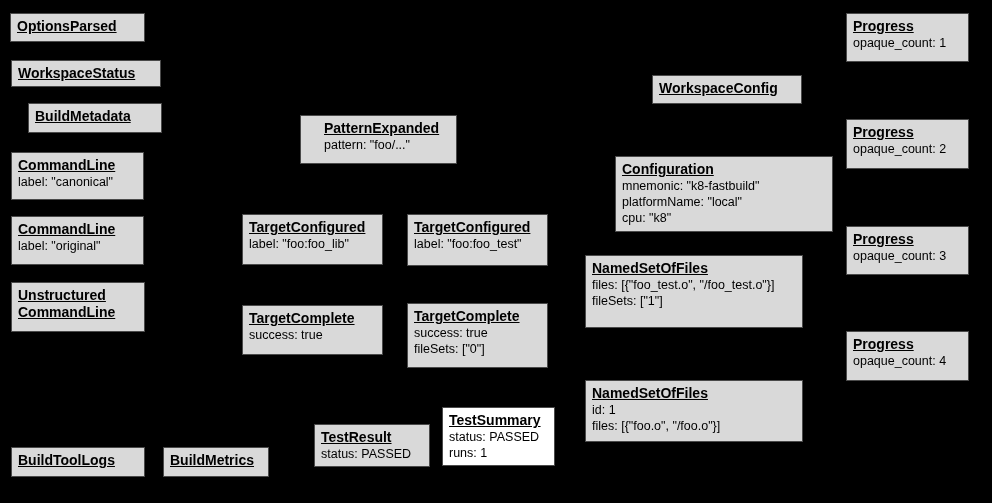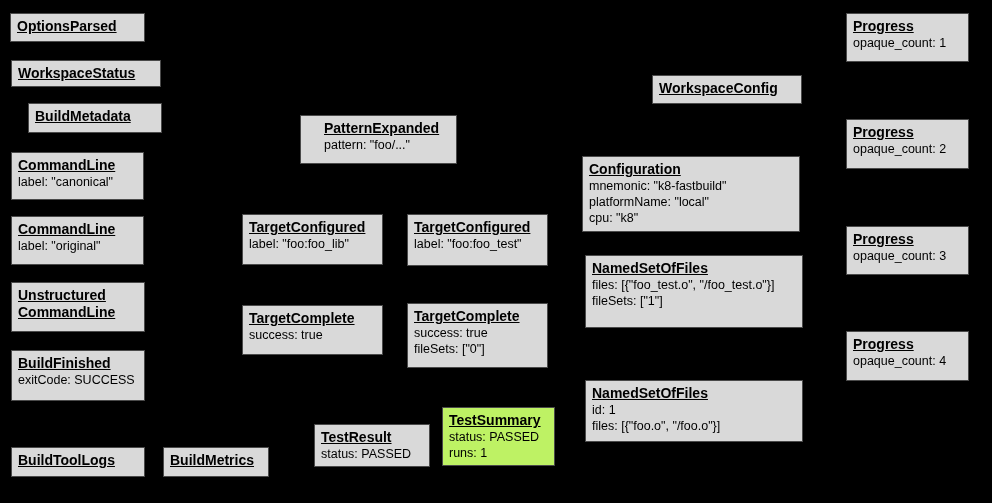--- a/index.html
+++ b/index.html
@@ -56,24 +56,20 @@
       <div class="node-attr">label: "canonical"</div>
     </div>
     <div class="node" style="left: 11px; top: 216px; width: 133px; min-height: 49px; background: rgb(217, 217, 217); border-color: rgb(74, 74, 74);">
       <div class="node-title">CommandLine</div>
       <div class="node-attr">label: "original"</div>
     </div>
     <div class="node" style="left: 11px; top: 282px; width: 134px; min-height: 50px; background: rgb(217, 217, 217); border-color: rgb(74, 74, 74);">
       <div class="node-title">Unstructured
 CommandLine</div>
     </div>
-    <div class="node" style="left: 11px; top: 350px; width: 134px; min-height: 51px; background: rgb(217, 217, 217); border-color: rgb(74, 74, 74);">
-      <div class="node-title">BuildFinished</div>
-      <div class="node-attr">exitCode: SUCCESS</div>
-    </div>
     <div class="node" style="left: 11px; top: 447px; width: 134px; min-height: 30px; background: rgb(217, 217, 217); border-color: rgb(74, 74, 74);">
       <div class="node-title">BuildToolLogs</div>
     </div>
     <div class="node" style="left: 163px; top: 447px; width: 106px; min-height: 30px; background: rgb(217, 217, 217); border-color: rgb(74, 74, 74);">
       <div class="node-title">BuildMetrics</div>
     </div>
     <div class="node" style="left: 300px; top: 115px; width: 157px; min-height: 49px; background: rgb(217, 217, 217); border-color: rgb(74, 74, 74); padding-left: 23px;">
       <div class="node-title">PatternExpanded</div>
       <div class="node-attr">pattern: "foo/..."</div>
     </div>
@@ -91,29 +87,29 @@
     </div>
     <div class="node" style="left: 407px; top: 303px; width: 141px; min-height: 65px; background: rgb(217, 217, 217); border-color: rgb(74, 74, 74);">
       <div class="node-title">TargetComplete</div>
       <div class="node-attr">success: true</div>
       <div class="node-attr">fileSets: ["0"]</div>
     </div>
     <div class="node" style="left: 314px; top: 424px; width: 116px; min-height: 42px; background: rgb(217, 217, 217); border-color: rgb(74, 74, 74);">
       <div class="node-title">TestResult</div>
       <div class="node-attr">status: PASSED</div>
     </div>
-    <div class="node" style="left: 442px; top: 407px; width: 113px; min-height: 57px; background: #bef264; border-color: rgb(74, 74, 74);">
+    <div class="node" style="left: 442px; top: 407px; width: 113px; min-height: 57px; background: #ffffff; border-color: rgb(74, 74, 74);">
       <div class="node-title">TestSummary</div>
       <div class="node-attr">status: PASSED</div>
       <div class="node-attr">runs: 1</div>
     </div>
     <div class="node" style="left: 652px; top: 75px; width: 150px; min-height: 29px; background: rgb(217, 217, 217); border-color: rgb(74, 74, 74);">
       <div class="node-title">WorkspaceConfig</div>
     </div>
-    <div class="node" style="left: 582px; top: 156px; width: 218px; min-height: 76px; background: rgb(217, 217, 217); border-color: rgb(74, 74, 74);">
+    <div class="node" style="left: 615px; top: 156px; width: 218px; min-height: 76px; background: rgb(217, 217, 217); border-color: rgb(74, 74, 74);">
       <div class="node-title">Configuration</div>
       <div class="node-attr">mnemonic: "k8-fastbuild"</div>
       <div class="node-attr">platformName: "local"</div>
       <div class="node-attr">cpu: "k8"</div>
     </div>
     <div class="node" style="left: 585px; top: 255px; width: 218px; min-height: 73px; background: rgb(217, 217, 217); border-color: rgb(74, 74, 74);">
       <div class="node-title">NamedSetOfFiles</div>
       <div class="node-attr">files: [{"foo_test.o", "/foo_test.o"}]</div>
       <div class="node-attr">fileSets: ["1"]</div>
     </div>

